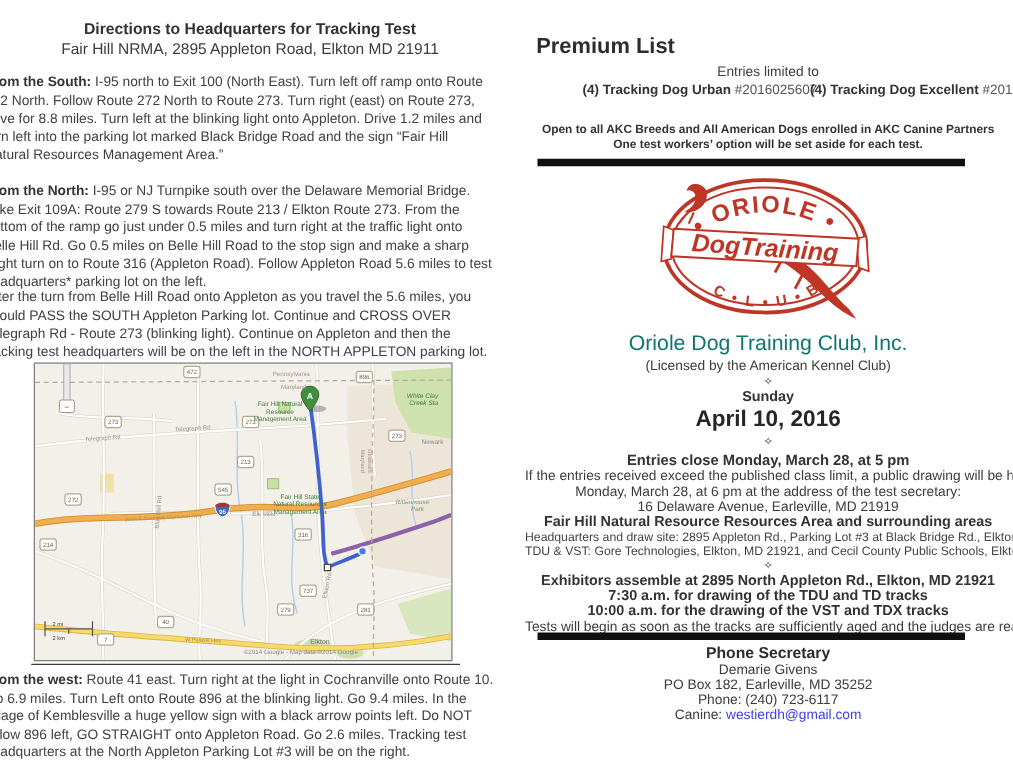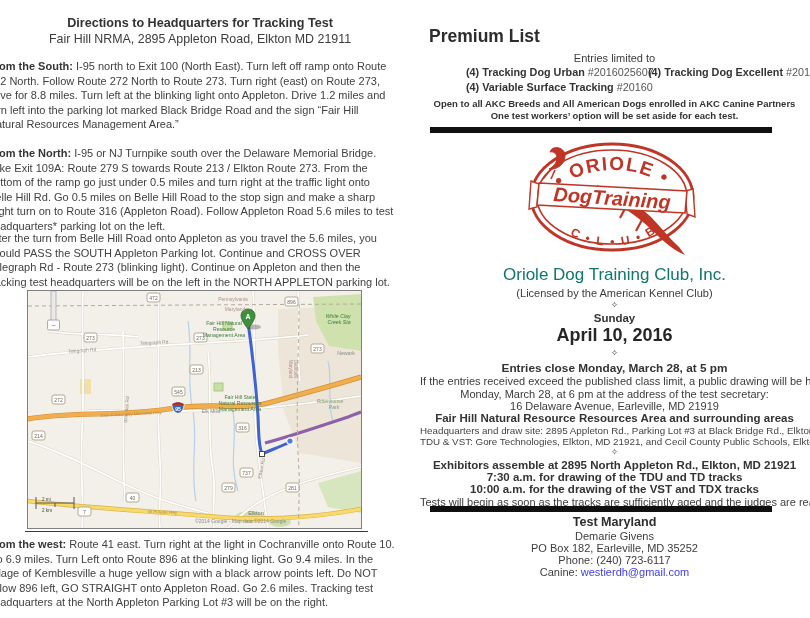--- a/index.html
+++ b/index.html
@@ -243,21 +243,20 @@
 
 <div id="premium-title">Premium List</div>
 
 <div class="rl" style="top:52px">Entries limited to</div>
 
 <div class="erow" style="top:66px">
   <span class="c1"><b>(4) Tracking Dog Urban</b> <span class="enum">#2016025607</span></span>
   <span class="c2"><b>(4) Tracking Dog Excellent</b> <span class="enum">#201602</span></span>
 </div>
 <div class="erow" style="top:81px">
-  <span class="c2"><b>(4) Variable Surface Tracking</b> <span class="enum">#20160</span></span>
 </div>
 
 <div class="rl rl-sm" style="top:98px">Open to all AKC Breeds and All American Dogs enrolled in AKC Canine Partners</div>
 <div class="rl rl-sm" style="top:110px">One test workers’ option will be set aside for each test.</div>
 
 <div class="bar" id="bar-top"></div>
 
 <svg id="club-logo" viewBox="0 0 170 122">
   <ellipse cx="85" cy="58" rx="81" ry="53" fill="none" stroke="#bf3526" stroke-width="3"></ellipse>
   <ellipse cx="85" cy="58" rx="75" ry="47" fill="none" stroke="#bf3526" stroke-width="1.6"></ellipse>
@@ -308,17 +307,17 @@
 <div class="rl rl-xs" style="top:425px">Headquarters and draw site: 2895 Appleton Rd., Parking Lot #3 at Black Bridge Rd., Elkton, MD 2</div>
 <div class="rl rl-xs" style="top:436px">TDU &amp; VST: Gore Technologies, Elkton, MD 21921, and Cecil County Public Schools, Elkton, MD</div>
 <div class="rl orn" style="top:447px">✧</div>
 <div class="rl rl-b" style="top:459px;font-size:11.5px">Exhibitors assemble at 2895 North Appleton Rd., Elkton, MD 21921</div>
 <div class="rl rl-b" style="top:471px;font-size:11.5px">7:30 a.m. for drawing of the TDU and TD tracks</div>
 <div class="rl rl-b" style="top:483px;font-size:11.5px">10:00 a.m. for the drawing of the VST and TDX tracks</div>
 <div class="rl" style="top:496px">Tests will begin as soon as the tracks are sufficiently aged and the judges are rea</div>
 
 <div class="bar" id="bar-bottom"></div>
 
-<div class="rl rl-ts" style="top:515px">Test Maryland</div>
+<div class="rl rl-ts" style="top:515px">Phone Secretary</div>
 <div class="rl" style="top:530px">Demarie Givens</div>
 <div class="rl" style="top:542px">PO Box 182, Earleville, MD 35252</div>
 <div class="rl" style="top:554px">Phone: (240) 723-6117</div>
 <div class="rl" style="top:566px"><span>Canine: </span><a class="email" href="#">westierdh@gmail.com</a></div>
 
 </body></html>

